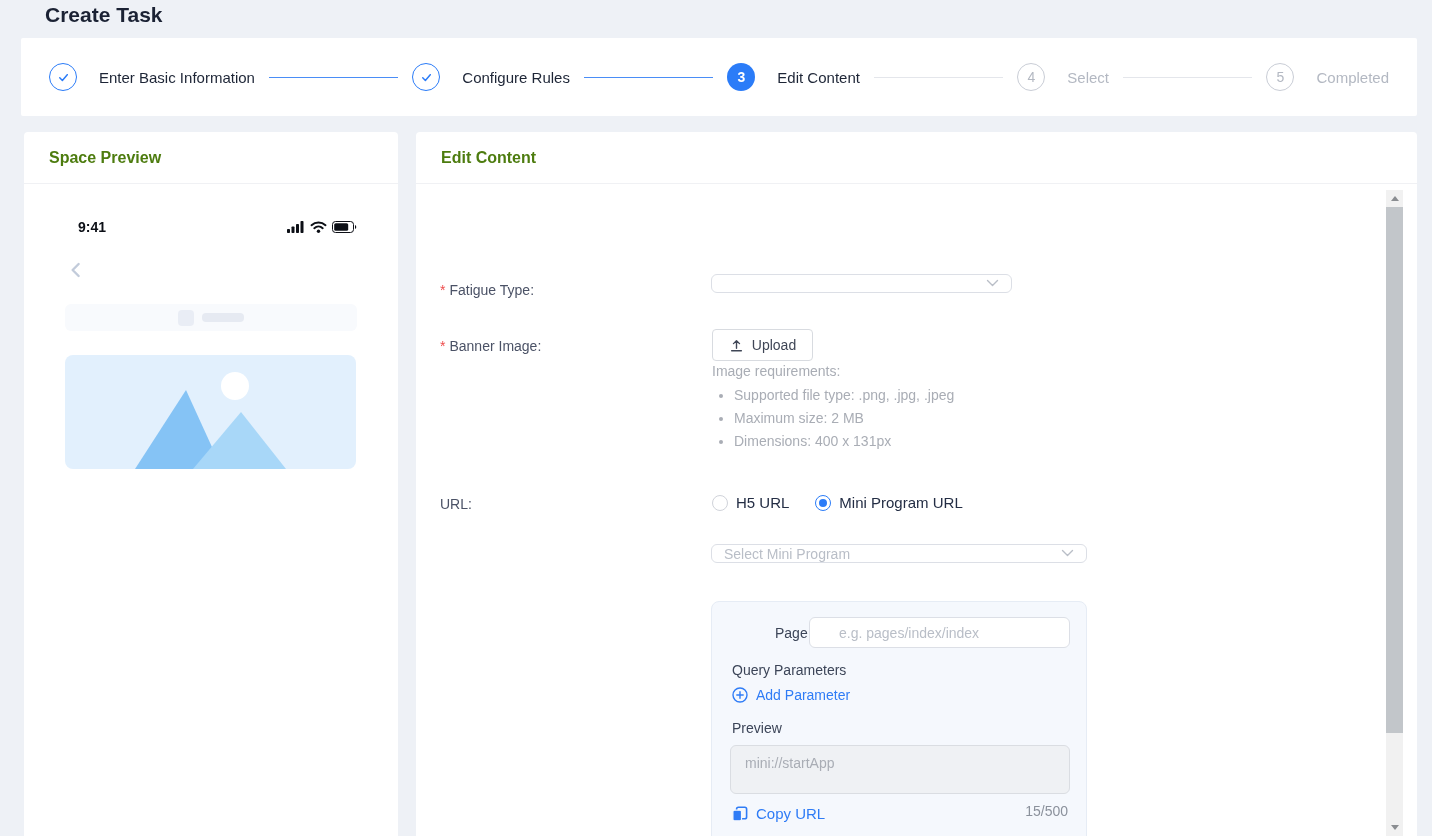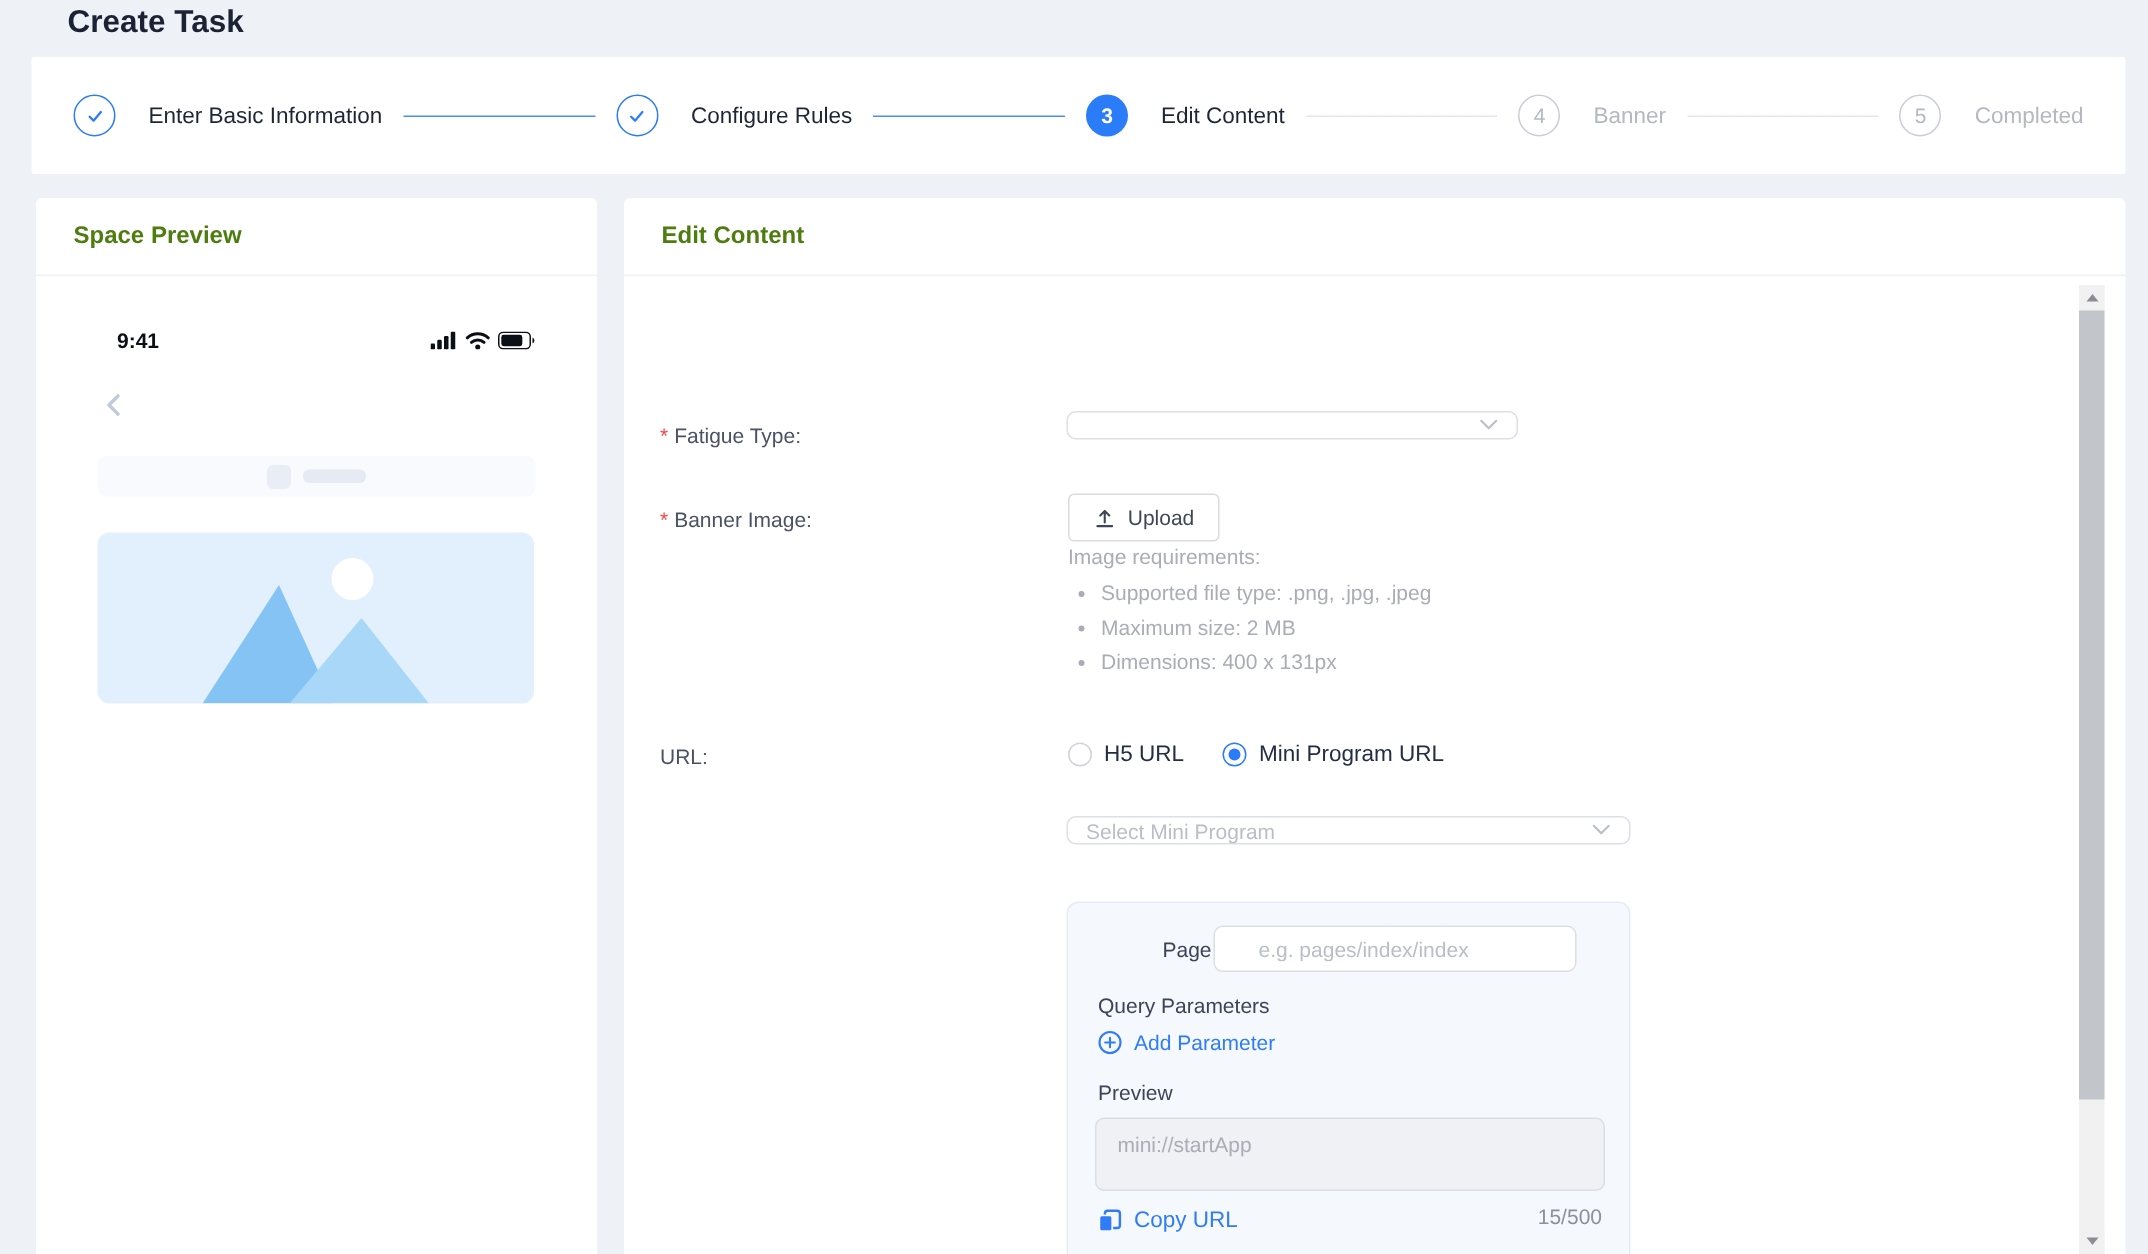--- a/index.html
+++ b/index.html
@@ -153,21 +153,21 @@
     <div class="step-label">Configure Rules</div>
   </div>
   <div class="step-connector done"></div>
   <div class="step active">
     <div class="step-circle">3</div>
     <div class="step-label">Edit Content</div>
   </div>
   <div class="step-connector pending"></div>
   <div class="step pending">
     <div class="step-circle">4</div>
-    <div class="step-label">Banner</div>
+    <div class="step-label">Select</div>
   </div>
   <div class="step-connector pending"></div>
   <div class="step pending">
     <div class="step-circle">5</div>
     <div class="step-label">Completed</div>
   </div>
 </div>
 
 <div class="panel left-panel">
   <div class="panel-header">Space Preview</div>
@@ -262,21 +262,21 @@
 
     <div class="select-box" style="left:295px; top:354px; width:376px;">
       <span>Select Mini Program</span>
       <svg width="13" height="9" viewBox="0 0 13 9">
           <path d="M1.5 1.5l5 5 5-5" fill="none" stroke="#b9bec7" stroke-width="1.4" stroke-linecap="round" stroke-linejoin="round"></path>
         </svg>
     </div>
 
     <div class="mini-card">
       <div class="c-label" style="left:20px; top:23px;margin-left:43px;">Page Path:</div>
-      <input class="text-input" style="left: 97px; top: 15px; width: 242px; padding-left: 29px;" placeholder="e.g. pages/index/index">
+      <input class="text-input" style="left: 97px; top: 15px; width: 261px; padding-left: 29px;" placeholder="e.g. pages/index/index">
       <div class="c-label" style="left:20px; top:60px;">Query Parameters</div>
       <button class="add-param">
         <svg width="16" height="16" viewBox="0 0 16 16">
           <circle cx="8" cy="8" r="7" fill="none" stroke="#2f7cf6" stroke-width="1.4"></circle>
           <path d="M8 4.8v6.4M4.8 8h6.4" stroke="#2f7cf6" stroke-width="1.4" stroke-linecap="round"></path>
         </svg>
         <span>Add Parameter</span>
       </button>
       <div class="c-label" style="left:20px; top:118px;">Preview</div>
       <div class="preview-box">mini://startApp</div>

